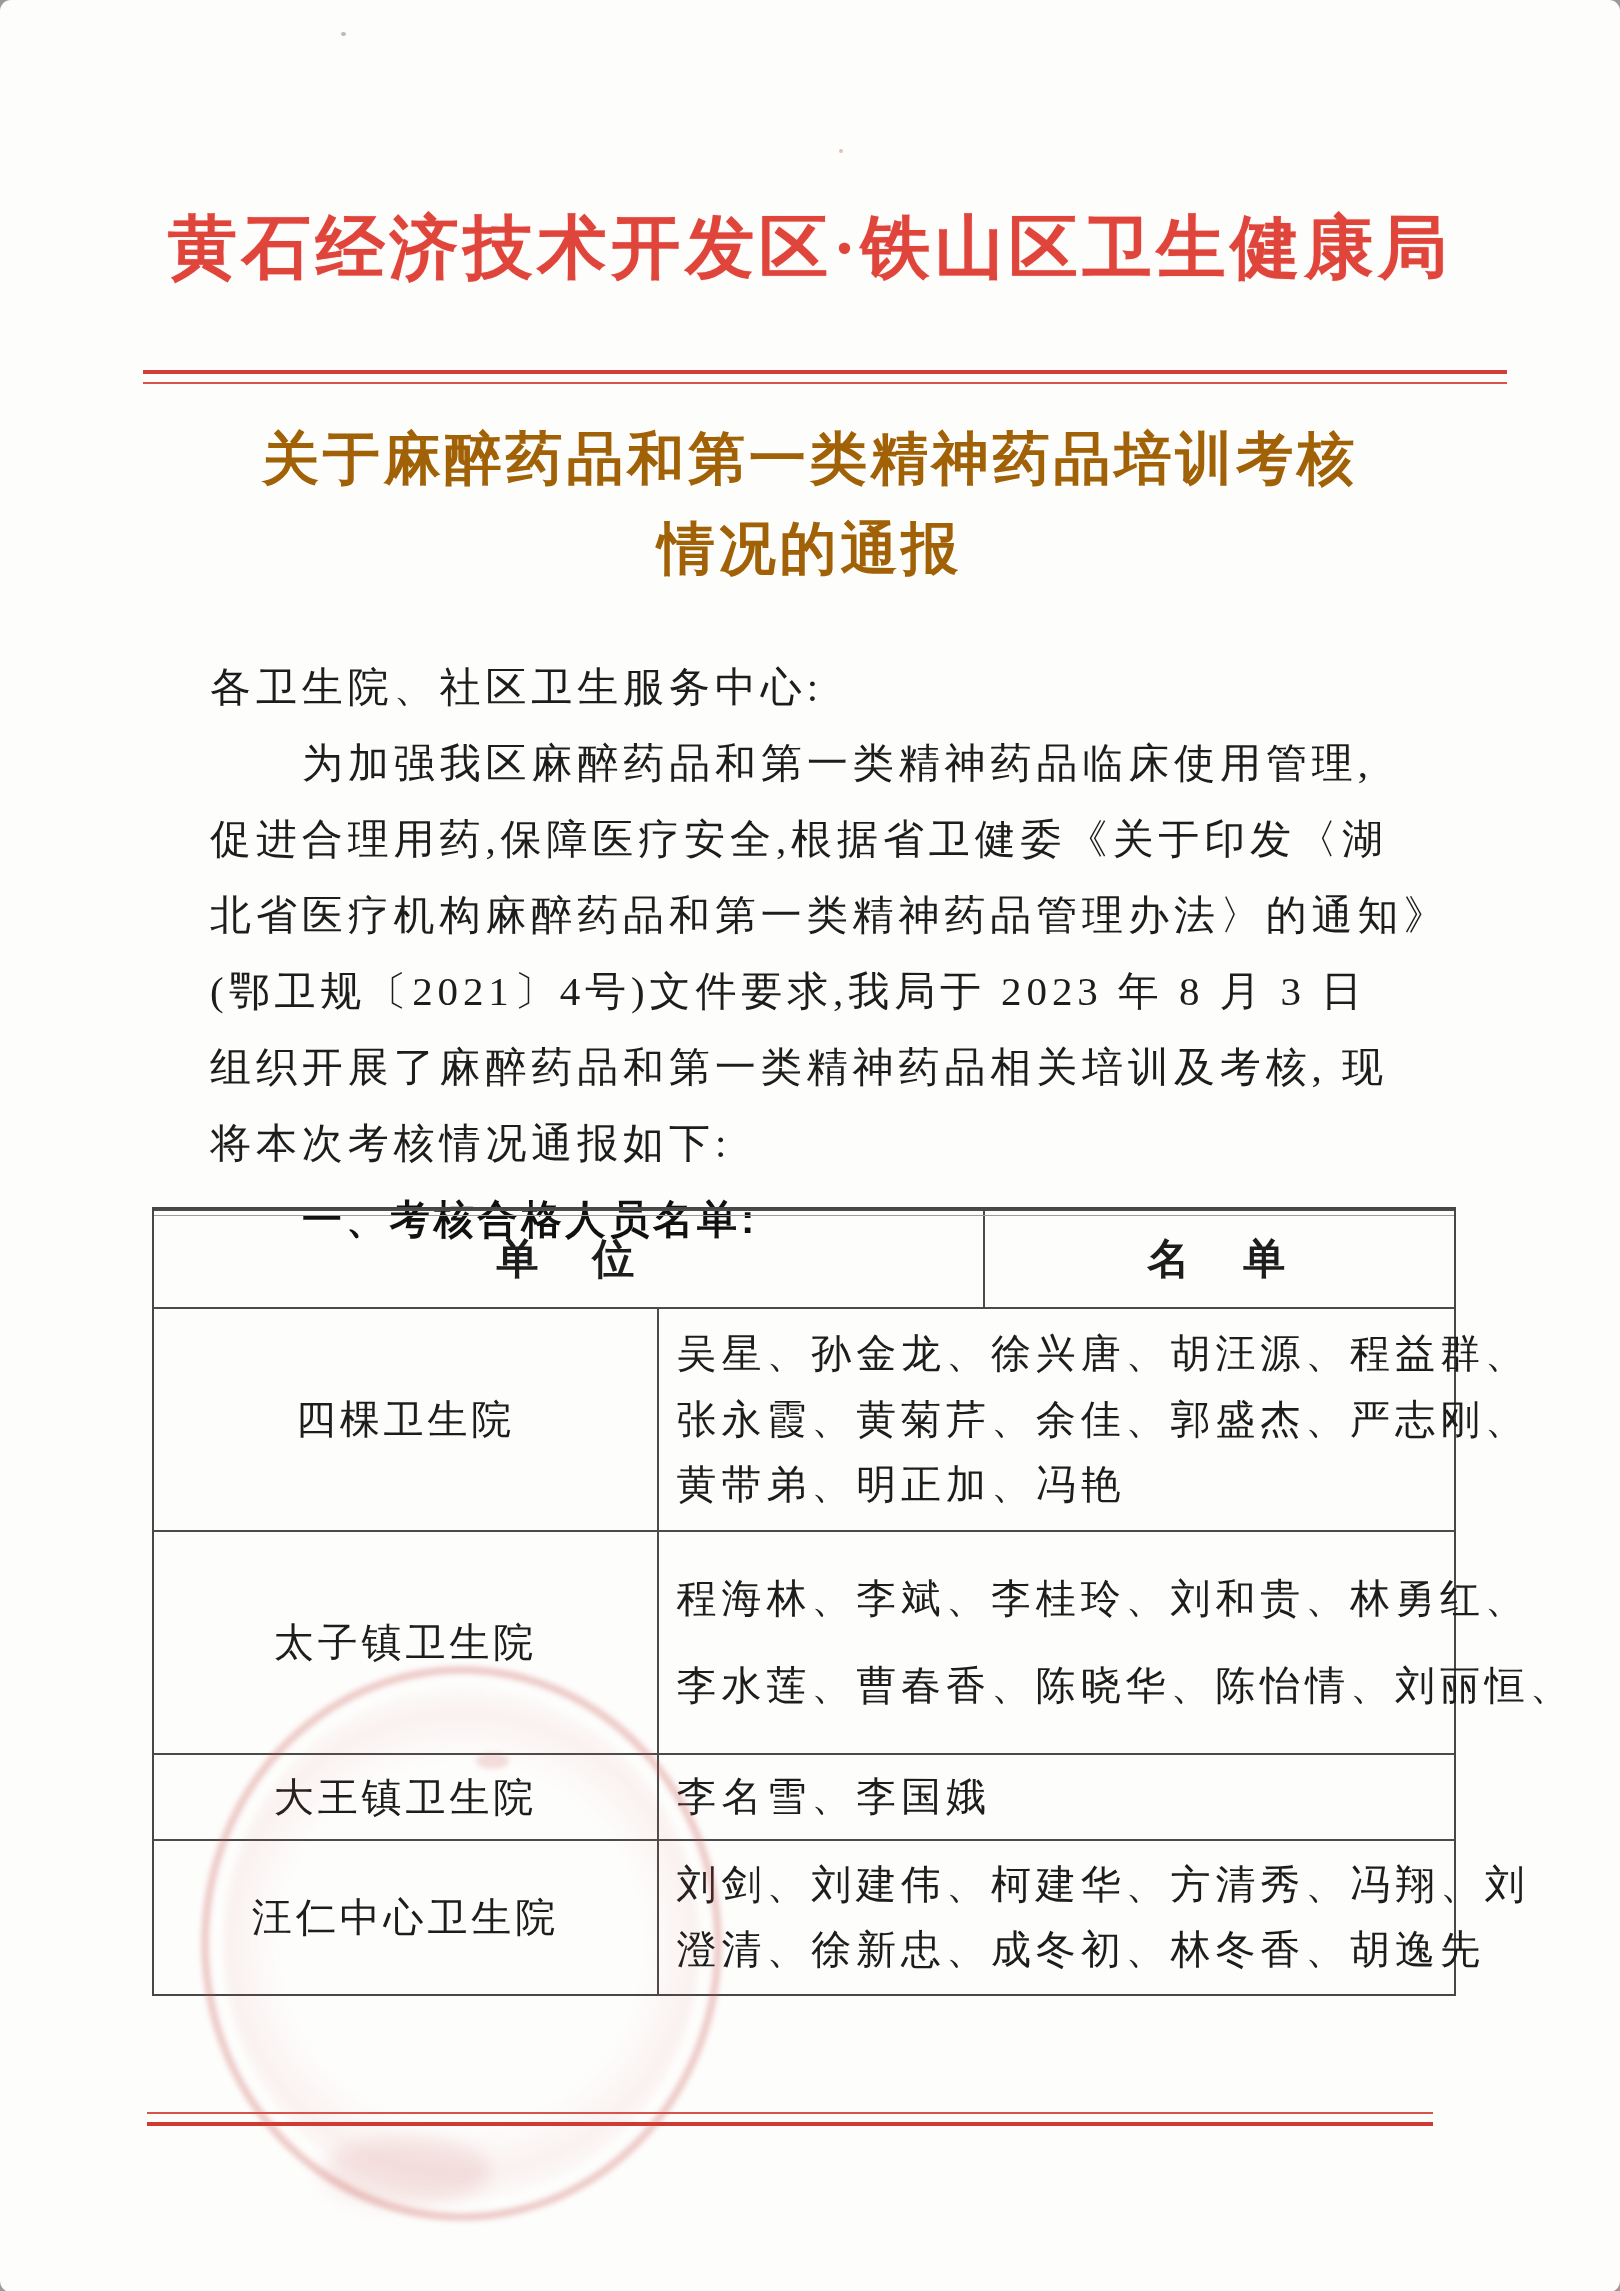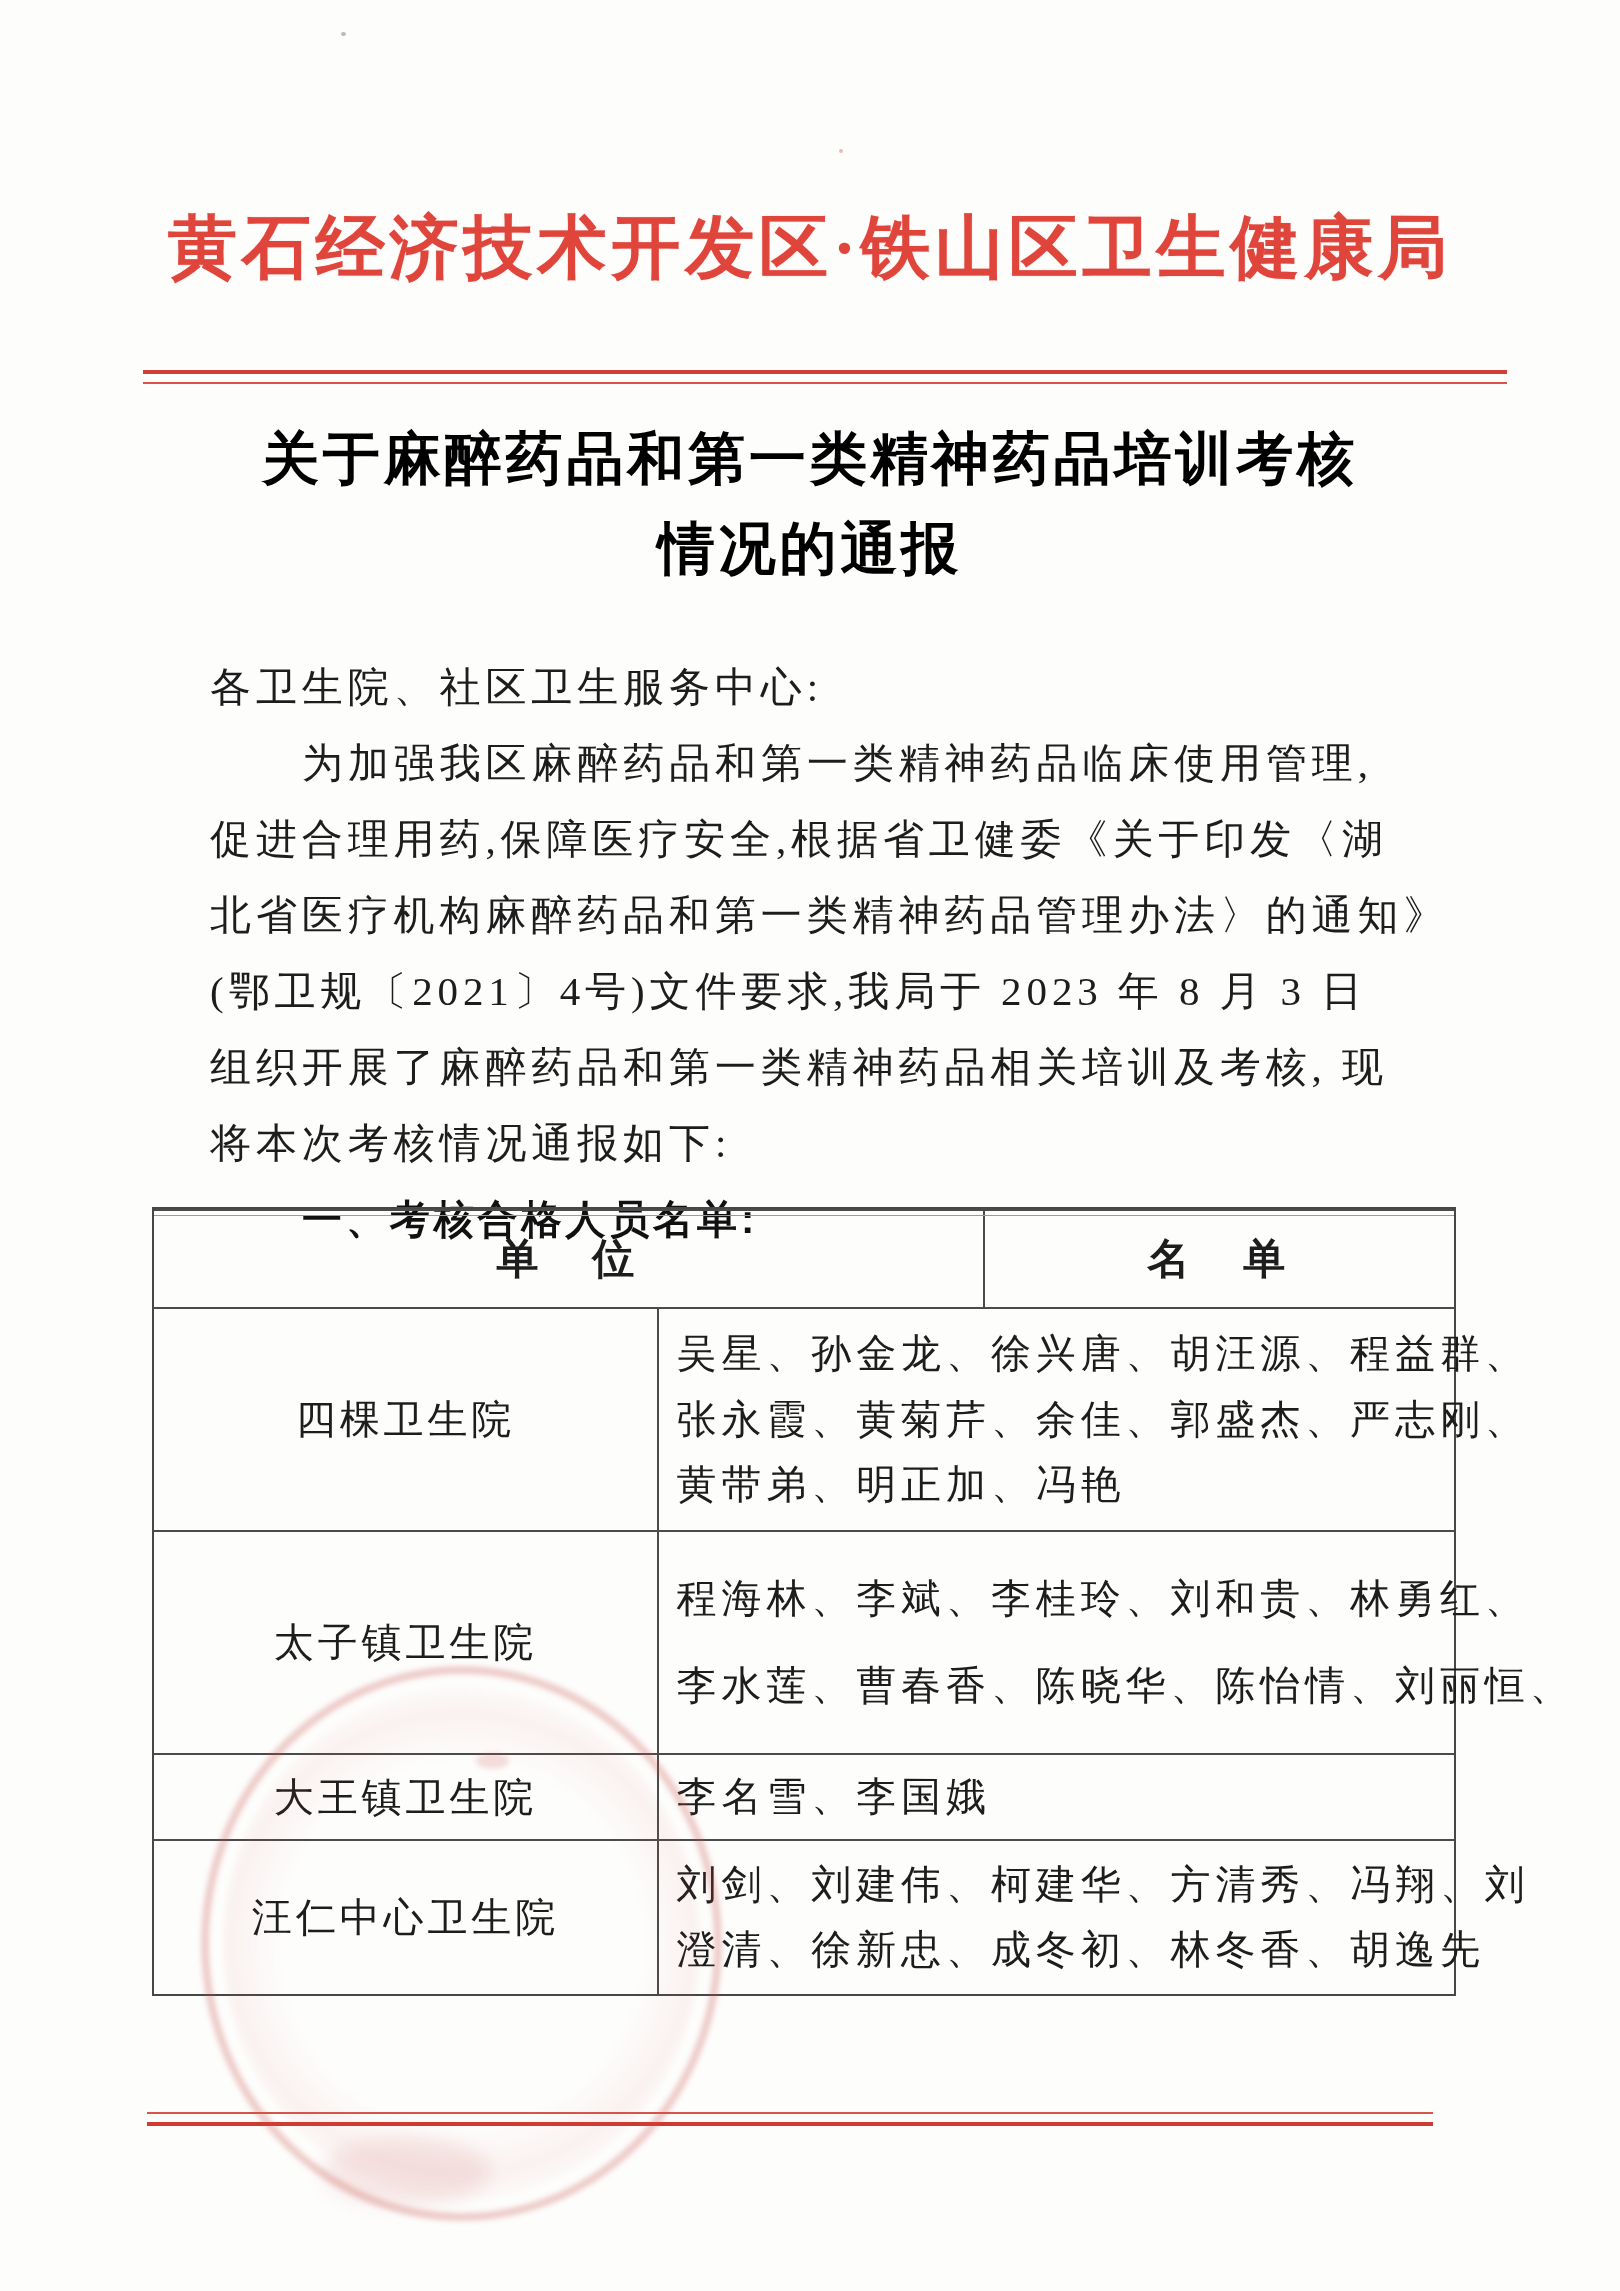--- a/index.html
+++ b/index.html
@@ -4,20 +4,21 @@
 <style>
   html,body { margin:0; padding:0; background:#9a9a9a; }
   .page {
     position:relative;
     width:1620px; height:2292px;
     margin:0 auto;
     background:#fdfdfc;
     overflow:hidden;
     font-family:"Liberation Serif","DejaVu Serif",serif;
     color:#1d1d1d;
+    border-radius:11px;
   }
 
   
   .agency {
     position:absolute; top:214px; left:0; width:100%;
     text-align:center; white-space:nowrap;
     font-size:69px; line-height:1; font-weight:bold;
     letter-spacing:4.9px;
     color:#e0453c;
     text-shadow:0 0 1px rgba(224,69,60,.55);
@@ -31,21 +32,21 @@
     position:absolute; left:147px; top:2112px; width:1286px; height:7.8px;
     border-top:2.9px solid #d8544b;
     border-bottom:4.9px solid #cf3a33;
   }
 
   
   .doc-title {
     position:absolute; top:414px; left:0; width:100%;
     text-align:center;
     font-size:57px; line-height:90px; font-weight:bold;
-    letter-spacing:3.9px; color:#000000;
+    letter-spacing:3.9px; color:#a16207;
   }
 
   
   .body-block { position:absolute; left:210px; top:649px; width:1274px; }
   .body-line {
     height:76px; line-height:76px;
     font-size:41px; letter-spacing:4.9px; white-space:nowrap;
   }
   .indent { padding-left:92px; }
   .section-heading {

